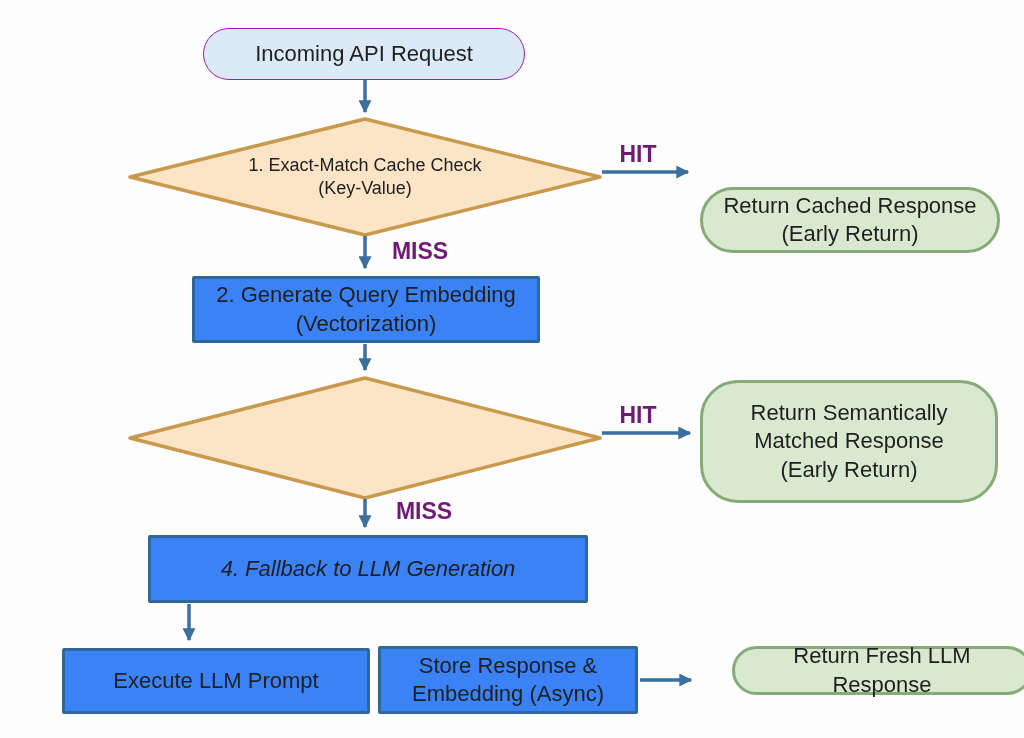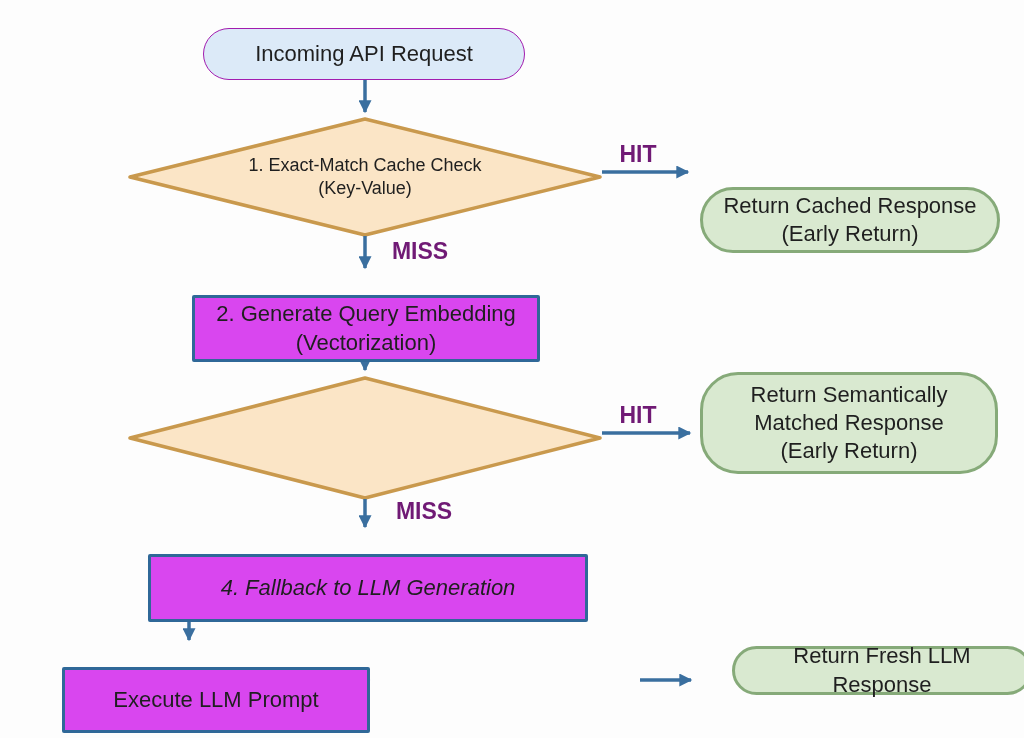--- a/index.html
+++ b/index.html
@@ -29,24 +29,23 @@
     white-space: pre-line;
     box-sizing: border-box;
     z-index: 2;
   }
   .pill-start {
     background: #dceaf8;
     border: 1px solid #a21caf;
     border-radius: 28px;
   }
   .proc {
-    background: #d946ef;
+    background: #3b82f6;
     border: 3px solid #2f6898;
     border-radius: 2px;
-    margin-top: 19px;
   }
   .end-pill {
     background: #d9e9d0;
     border: 3px solid #86aa79;
   }
   .diamond-label {
     position: absolute;
     display: flex;
     align-items: center;
     justify-content: center;
@@ -102,27 +101,29 @@
 (Early Return)</div>
 
   <div class="edge-label" style="left:378px; top:238px; width:84px;">MISS</div>
 
   <div class="node proc" style="left:192px; top:276px; width:348px; height:67px;">2. Generate Query Embedding
 (Vectorization)</div>
 
 
   <div class="edge-label" style="left:606px; top:402px; width:64px;">HIT</div>
 
-  <div class="node end-pill" style="left:700px; top:372px; width:298px; height:102px; border-radius:38px;">Return Semantically
+  <div class="node end-pill" style="left:700px; top:380px; width:298px; height:123px; border-radius:38px;">Return Semantically
 Matched Response
 (Early Return)</div>
 
   <div class="edge-label" style="left:380px; top:498px; width:88px;">MISS</div>
 
   <div class="node proc" style="left:148px; top:535px; width:440px; height:68px;font-style:italic;">4. Fallback to LLM Generation</div>
 
   <div class="node proc" style="left:62px; top:648px; width:308px; height:66px;">Execute LLM Prompt</div>
 
+  <div class="node proc" style="left:378px; top:646px; width:260px; height:68px;">Store Response &amp;
+Embedding (Async)</div>
 
   <div class="node end-pill" style="left:732px; top:646px; width:300px; height:49px; border-radius:33px;">Return Fresh LLM
 Response</div>
 
 </div>
 
 </body></html>

